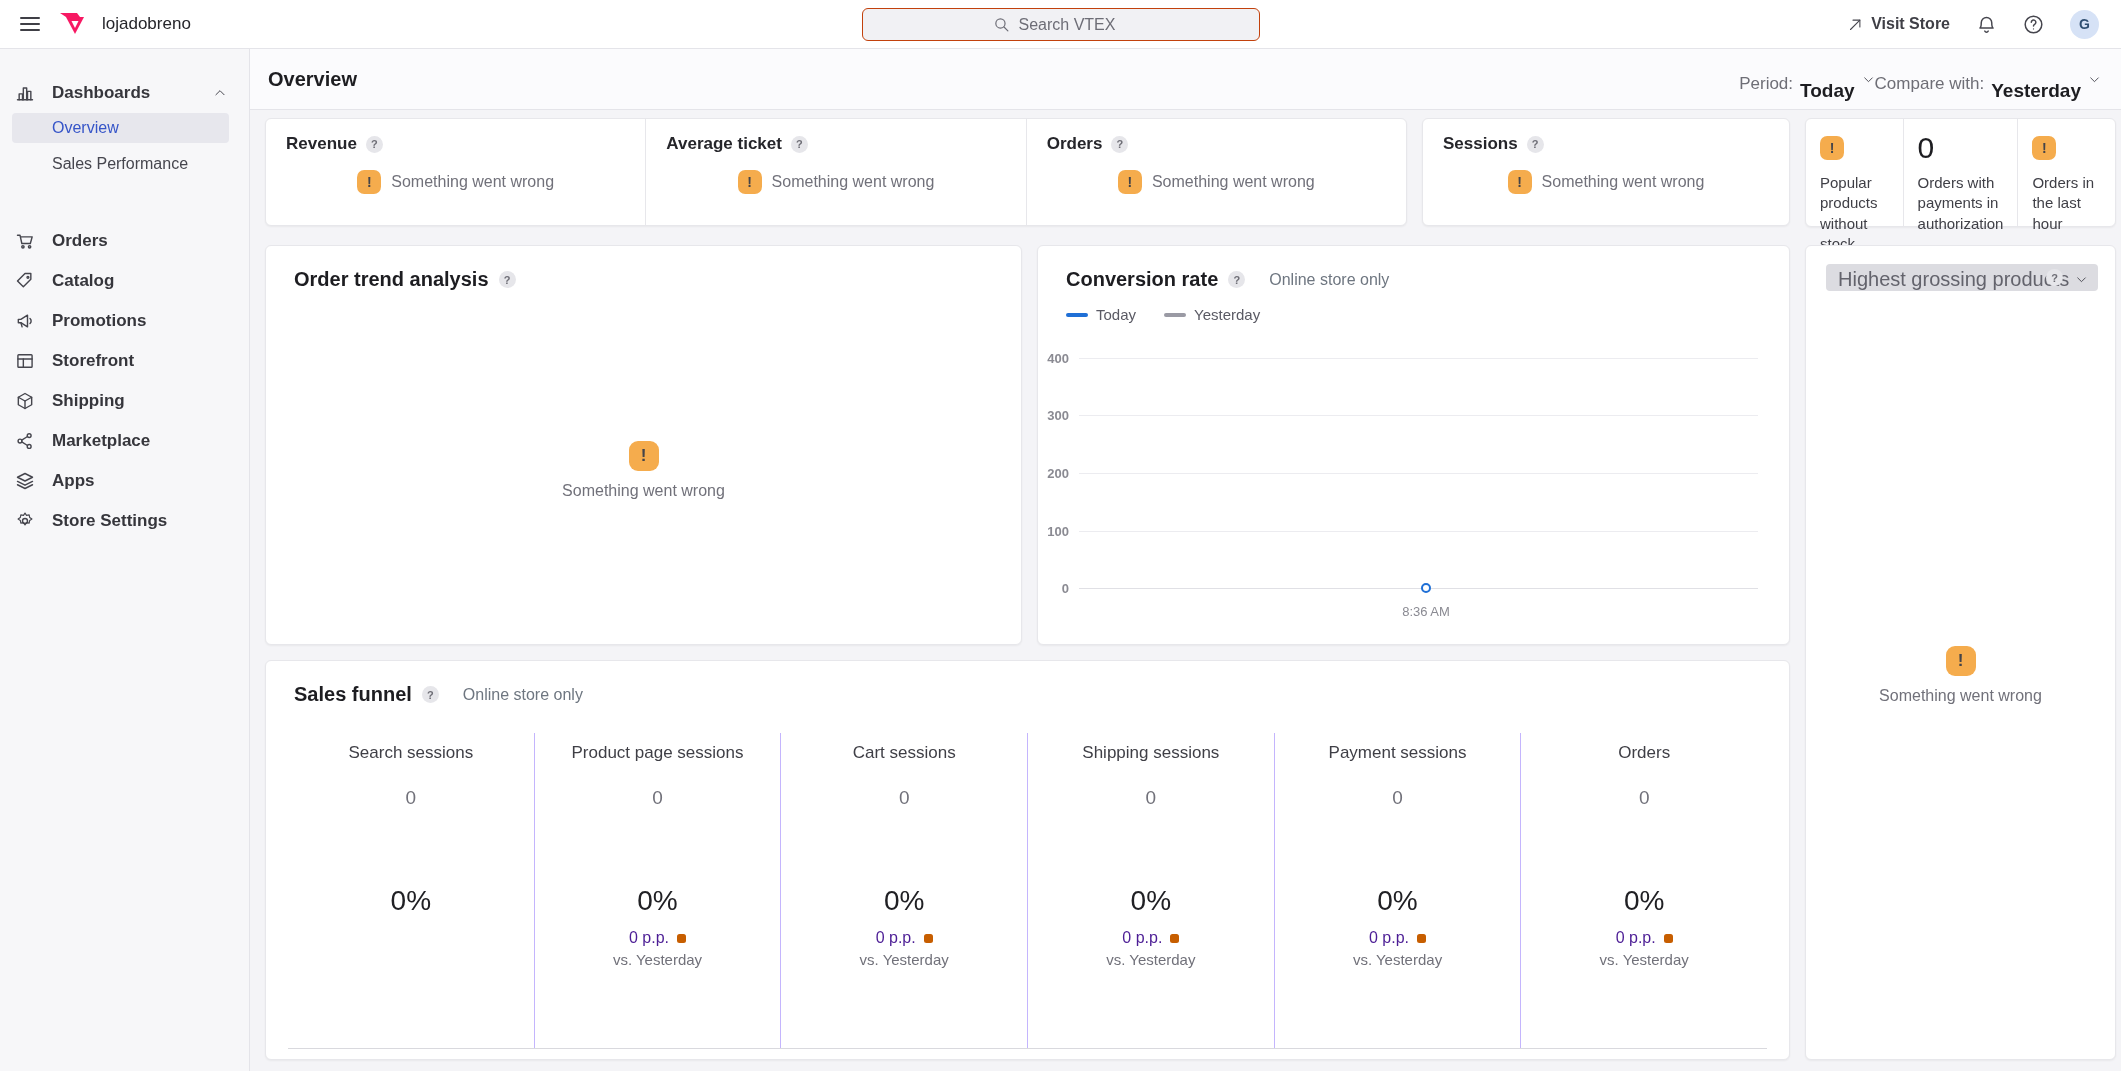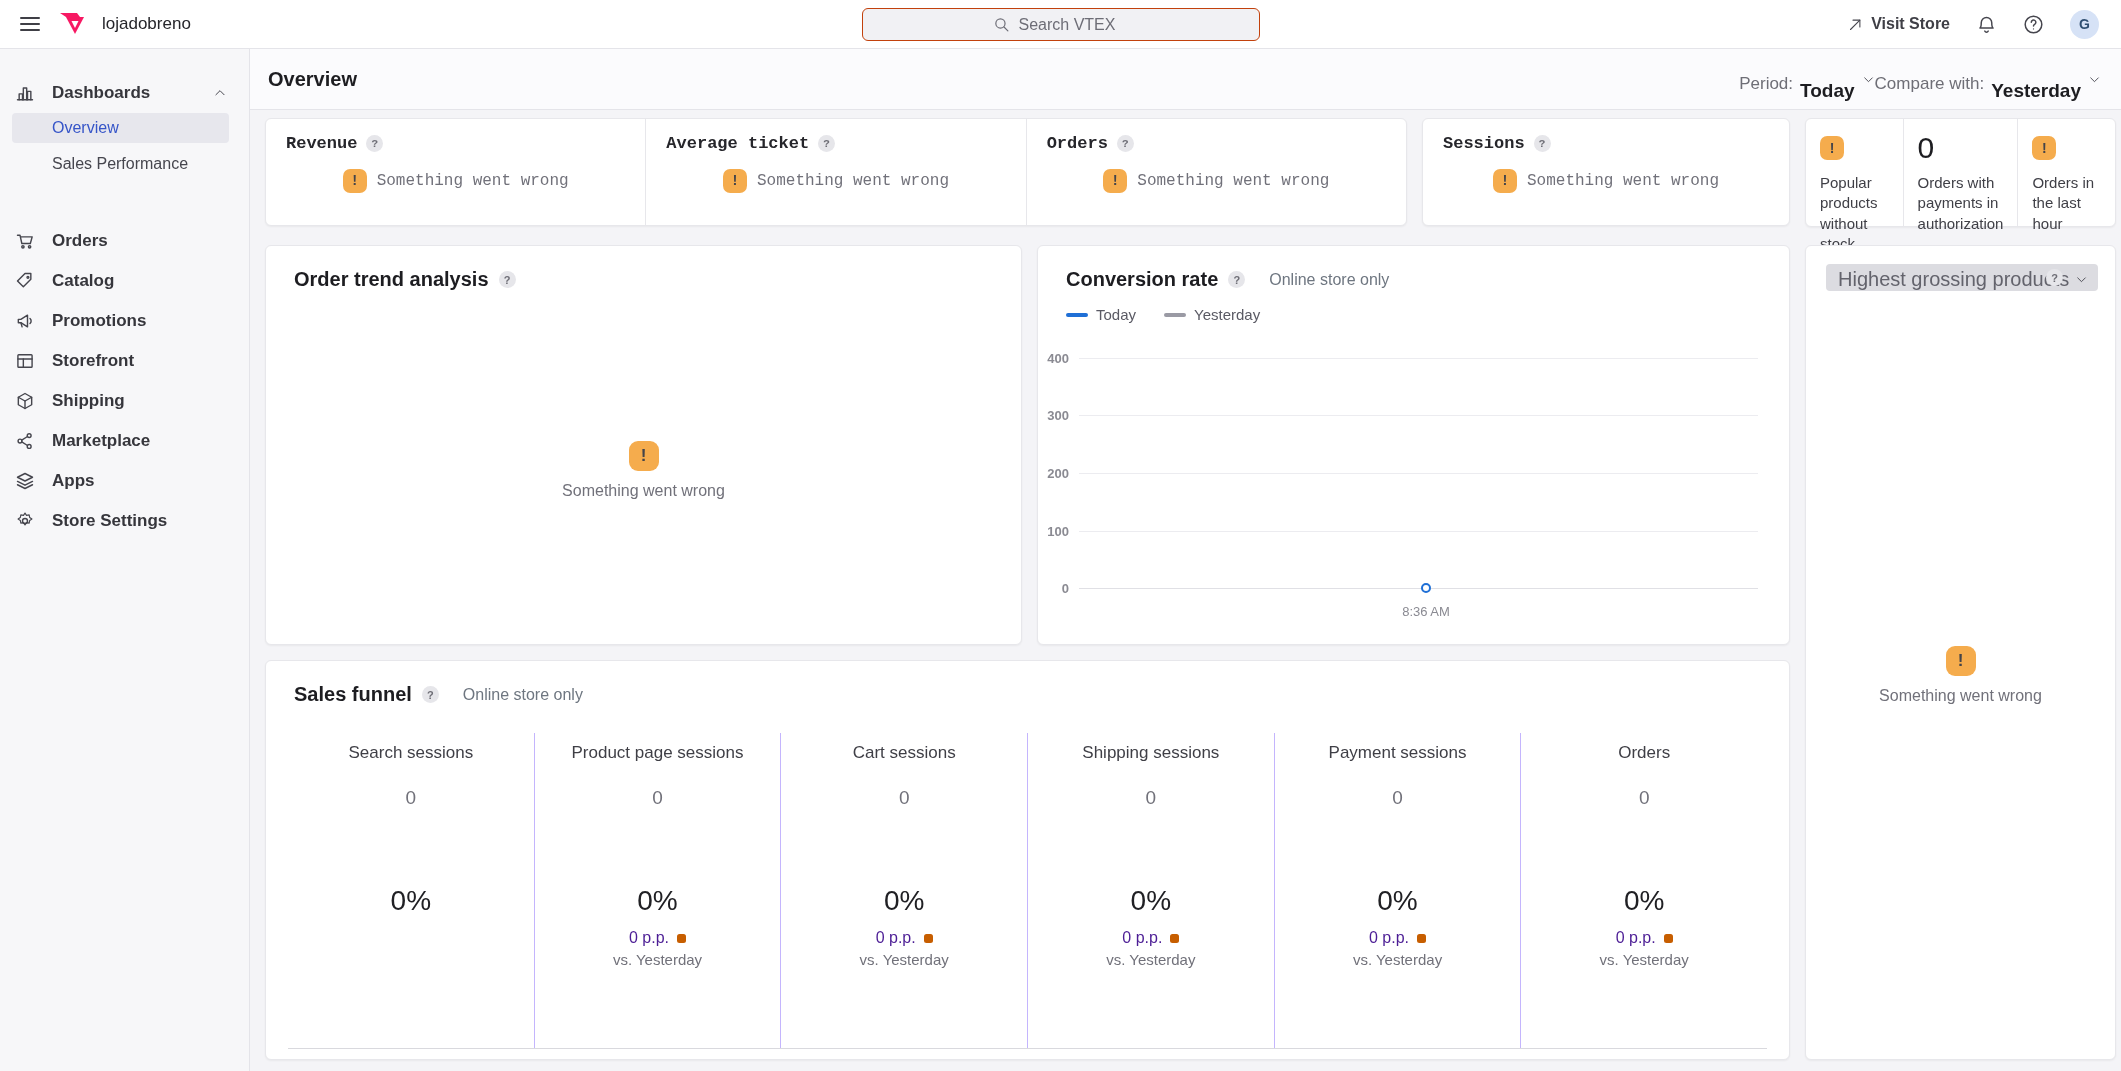--- a/index.html
+++ b/index.html
@@ -69,21 +69,21 @@
     font-size:11px; font-weight:700; display:inline-flex; align-items:center; justify-content:center;
     cursor:pointer; flex:none;
   }
   .warn { background:#f5ac4d; color:#444449; border-radius:30%;
     display:flex; align-items:center; justify-content:center; font-weight:700; flex:none; }
   .warn.sm { width:24px; height:24px; font-size:14px; }
   .warn.lg { width:30px; height:30px; font-size:17px; }
   .err-text { color:#71717a; font-size:16px; }
   
   .kpi-strip { display:flex; }
-  .kpi-cell { flex:1; padding:15px 20px; display:flex; flex-direction:column;font-family:Liberation Mono, monospace; }
+  .kpi-cell { flex:1; padding:15px 20px; display:flex; flex-direction:column; }
   .kpi-cell + .kpi-cell { border-left:1px solid #e7e7eb; }
   .kpi-title-row { display:flex; align-items:center; gap:9px; }
   .kpi-title { font-size:17px; font-weight:600; color:#26262b; }
   .kpi-error { margin-top:16px; display:flex; align-items:center; justify-content:center; gap:10px; }
   
   .qs-cell { flex:1; padding:13px 14px; }
   .qs-cell + .qs-cell { border-left:1px solid #e7e7eb; }
   .qs-top { height:32px; display:flex; align-items:center; }
   .qs-value { font-size:30px; color:#1d1d21; }
   .qs-label { margin-top:9px; font-size:15px; line-height:1.35; color:#3f3f46; }

